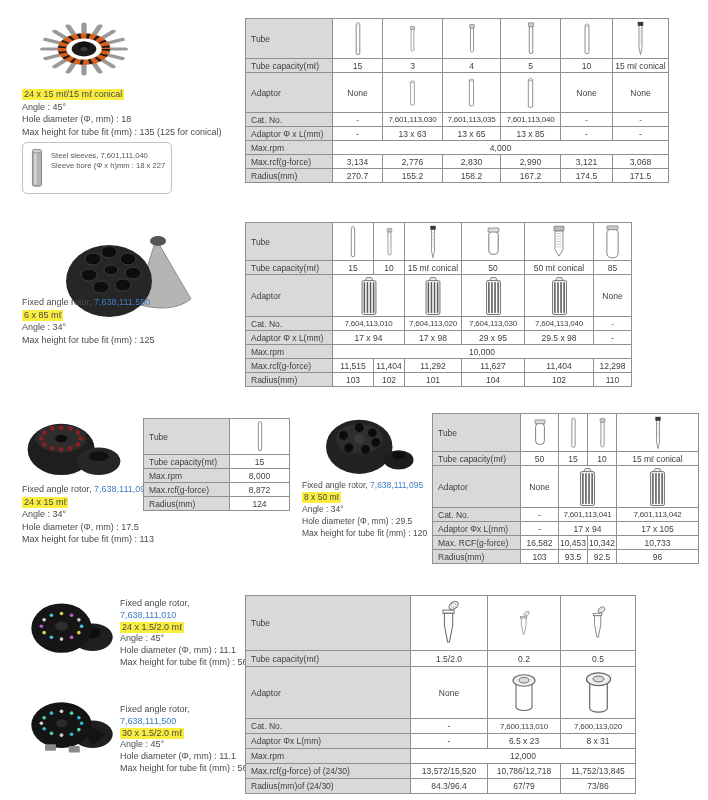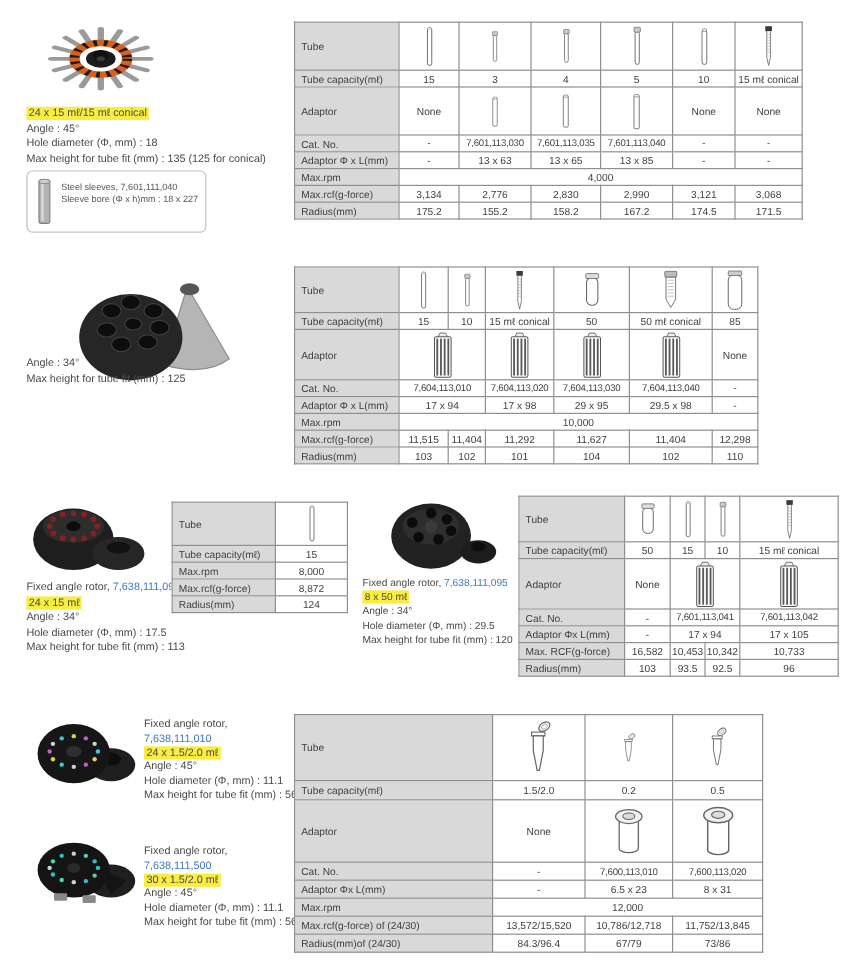--- a/index.html
+++ b/index.html
@@ -228,21 +228,21 @@
     <td class="lbl">Max.rcf(g-force)</td>
     <td>3,134</td>
     <td>2,776</td>
     <td>2,830</td>
     <td>2,990</td>
     <td>3,121</td>
     <td>3,068</td>
   </tr>
   <tr style="height:14px">
     <td class="lbl">Radius(mm)</td>
-    <td>175.2</td>
+    <td>270.7</td>
     <td>155.2</td>
     <td>158.2</td>
     <td>167.2</td>
     <td>174.5</td>
     <td>171.5</td>
   </tr>
 </tbody>
   </table>
 
 <svg class="abs" style="left:58px;top:225px" width="152" height="100" viewBox="0 0 150 100">
@@ -255,20 +255,22 @@
     <ellipse cx="74" cy="48" rx="8" ry="6"></ellipse>
       <ellipse cx="64" cy="60" rx="8" ry="6"></ellipse>
     <ellipse cx="42" cy="62" rx="8" ry="6"></ellipse>
       <ellipse cx="30" cy="50" rx="8" ry="6"></ellipse>
     <ellipse cx="34" cy="34" rx="8" ry="6"></ellipse>
       <ellipse cx="52" cy="45" rx="7" ry="5"></ellipse>
   </g>
 </svg>
 
 <div class="abs specblock" style="left:22px;top:296px;width:225px">
+  <div><span>Fixed angle rotor, </span><span class="num">7,638,111,550</span></div>
+  <div><span class="hl">6 x 85 mℓ</span></div>
   <div>Angle : 34°</div>
   <div>Max height for tube fit (mm) : 125</div>
 </div>
 
 <table class="abs" style="left:245px;top:222px">
   <colgroup>
       <col style="width:87px">
       <col style="width:41px">
       <col style="width:31px">
       <col style="width:57px">

